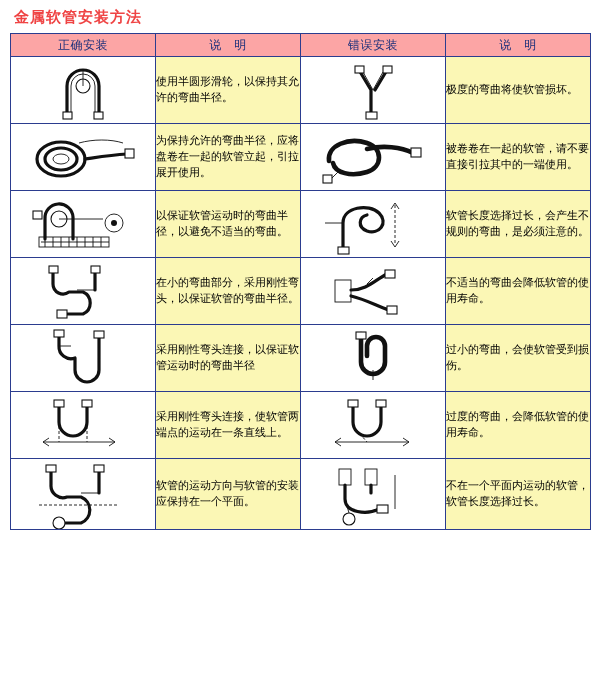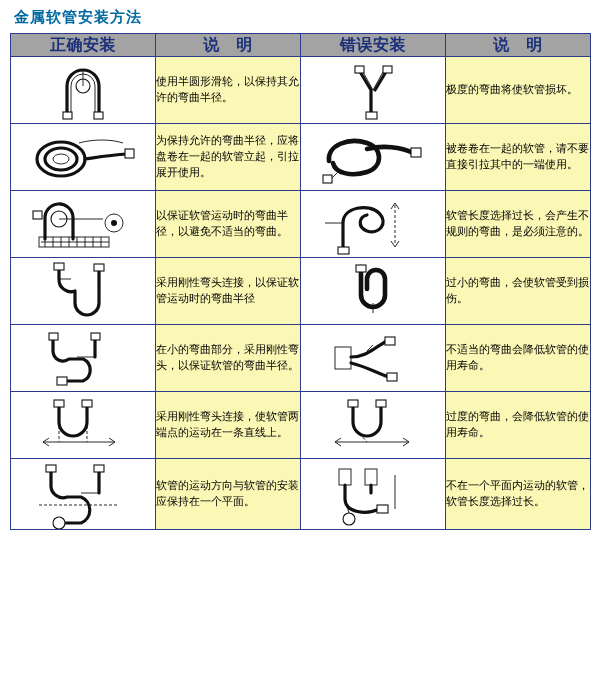--- a/index.html
+++ b/index.html
@@ -19,38 +19,38 @@
     width: 600px;
     height: 698px;
     box-sizing: border-box;
     padding: 6px 10px 0 10px;
   }
   .title {
     font-size: 15px;
     font-weight: bold;
     letter-spacing: 1px;
     margin: 2px 0 6px 4px;
-    color: #0369a1;
+    color: #ef4444;
   }
   table.grid {
     border-collapse: collapse;
     table-layout: fixed;
     width: 580px;
     border: 1px solid #2b3c8f;
   }
   table.grid td, table.grid th {
     border: 1px solid #2b3c8f;
     padding: 0;
     vertical-align: middle;
   }
   thead th {
-    background: #a3a3a3;
+    background: #fca5a5;
     color: #1a2f7a;
-    font-size: 16px;
-    font-weight: bold;
+    font-size: 12px;
+    font-weight: normal;
     height: 22px;
     text-align: center;
     letter-spacing: 0.5px;
   }
   col.c-img { width: 145px; }
   col.c-txt { width: 145px; }
 
   td.img-cell {
     background: #ffffff;
     text-align: center;
@@ -188,41 +188,20 @@
             <path class="dash" d="M86 12 L86 52"></path>
             <path class="thin" d="M82 16 L86 10 L90 16"></path>
             <path class="thin" d="M82 48 L86 54 L90 48"></path>
           </svg>
         </td>
         <td class="txt-cell">软管长度选择过长，会产生不规则的弯曲，是必须注意的。</td>
       </tr>
 
       <tr>
         <td class="img-cell">
-          <svg class="fig" width="128" height="64" viewBox="0 0 128 64">
-            <path class="thk" d="M40 6 L40 20 A12 12 0 0 0 56 32 L56 44 A12 12 0 0 0 80 44 L80 10"></path>
-            <rect x="35" y="4" width="10" height="7" class="wht"></rect>
-            <rect x="75" y="5" width="10" height="7" class="wht"></rect>
-            <path class="thin" d="M40 20 L52 20"></path>
-            <path class="thin" d="M56 32 L46 32"></path>
-          </svg>
-        </td>
-        <td class="txt-cell">采用刚性弯头连接，以保证软管运动时的弯曲半径</td>
-        <td class="img-cell">
-          <svg class="fig" width="128" height="64" viewBox="0 0 128 64">
-            <path class="hose" d="M52 8 L52 36 A12 12 0 0 0 76 36 L76 20 A9 9 0 0 0 58 20 L58 30"></path>
-            <rect x="47" y="6" width="10" height="7" class="wht"></rect>
-            <path class="thin" d="M64 44 L64 54"></path>
-          </svg>
-        </td>
-        <td class="txt-cell">过小的弯曲，会使软管受到损伤。</td>
-      </tr>
-
-      <tr>
-        <td class="img-cell">
           <svg class="fig" width="128" height="62" viewBox="0 0 128 62">
             <path class="thk" d="M34 8 L34 24 A10 10 0 0 0 50 32 L64 32 A12 12 0 0 1 64 54 L44 54"></path>
             <path class="thk" d="M76 8 L76 30"></path>
             <rect x="30" y="6" width="9" height="7" class="wht"></rect>
             <rect x="72" y="6" width="9" height="7" class="wht"></rect>
             <rect x="38" y="50" width="10" height="8" class="wht"></rect>
             <path class="thin" d="M58 30 L76 30"></path>
           </svg>
         </td>
         <td class="txt-cell">在小的弯曲部分，采用刚性弯头，以保证软管的弯曲半径。</td>
@@ -230,20 +209,41 @@
           <svg class="fig" width="128" height="62" viewBox="0 0 128 62">
             <rect x="26" y="20" width="16" height="22" class="thin"></rect>
             <path class="thk" d="M42 30 C 58 30, 66 20, 78 14"></path>
             <path class="thk" d="M42 36 C 58 40, 68 46, 80 50"></path>
             <rect x="76" y="10" width="10" height="8" class="wht"></rect>
             <rect x="78" y="46" width="10" height="8" class="wht"></rect>
             <path class="thin" d="M58 24 L64 18"></path>
           </svg>
         </td>
         <td class="txt-cell">不适当的弯曲会降低软管的使用寿命。</td>
+      </tr>
+
+      <tr>
+        <td class="img-cell">
+          <svg class="fig" width="128" height="64" viewBox="0 0 128 64">
+            <path class="thk" d="M40 6 L40 20 A12 12 0 0 0 56 32 L56 44 A12 12 0 0 0 80 44 L80 10"></path>
+            <rect x="35" y="4" width="10" height="7" class="wht"></rect>
+            <rect x="75" y="5" width="10" height="7" class="wht"></rect>
+            <path class="thin" d="M40 20 L52 20"></path>
+            <path class="thin" d="M56 32 L46 32"></path>
+          </svg>
+        </td>
+        <td class="txt-cell">采用刚性弯头连接，以保证软管运动时的弯曲半径</td>
+        <td class="img-cell">
+          <svg class="fig" width="128" height="64" viewBox="0 0 128 64">
+            <path class="hose" d="M52 8 L52 36 A12 12 0 0 0 76 36 L76 20 A9 9 0 0 0 58 20 L58 30"></path>
+            <rect x="47" y="6" width="10" height="7" class="wht"></rect>
+            <path class="thin" d="M64 44 L64 54"></path>
+          </svg>
+        </td>
+        <td class="txt-cell">过小的弯曲，会使软管受到损伤。</td>
       </tr>
 
       <tr>
         <td class="img-cell">
           <svg class="fig" width="128" height="58" viewBox="0 0 128 58">
             <path class="thk" d="M40 6 L40 26 A14 14 0 0 0 68 26 L68 6"></path>
             <rect x="35" y="4" width="10" height="7" class="wht"></rect>
             <rect x="63" y="4" width="10" height="7" class="wht"></rect>
             <path class="thin" d="M24 46 L96 46"></path>
             <path class="thin" d="M24 46 L30 42 M24 46 L30 50"></path>

